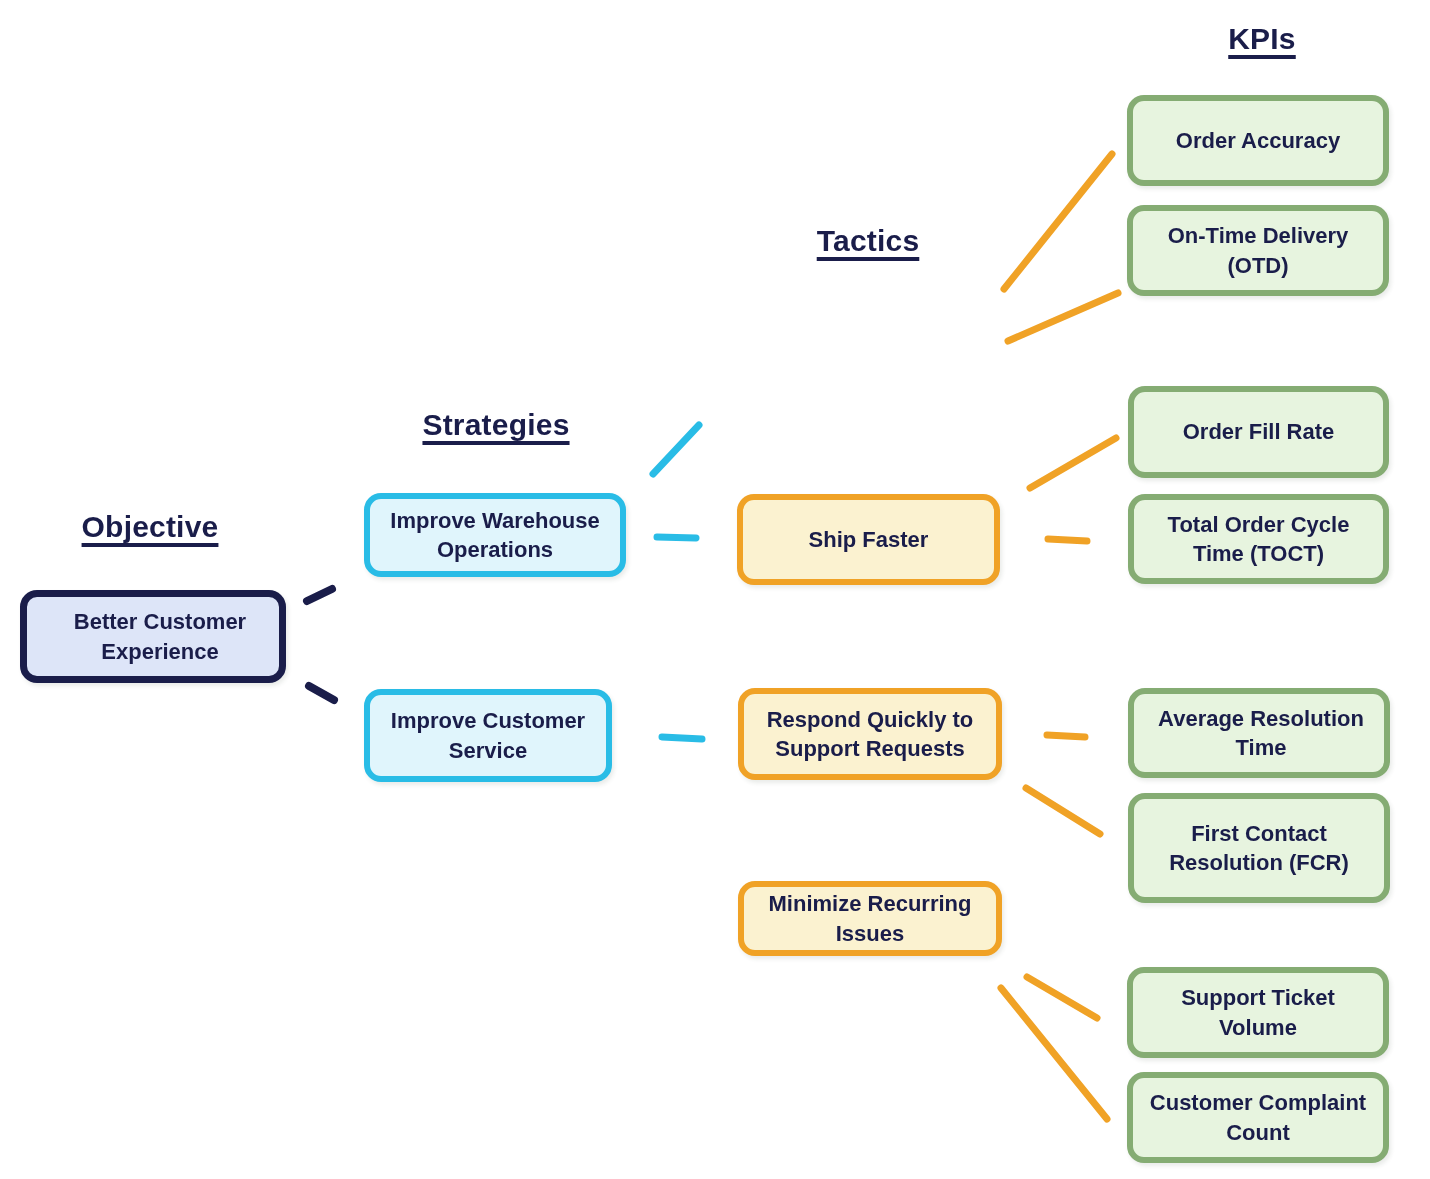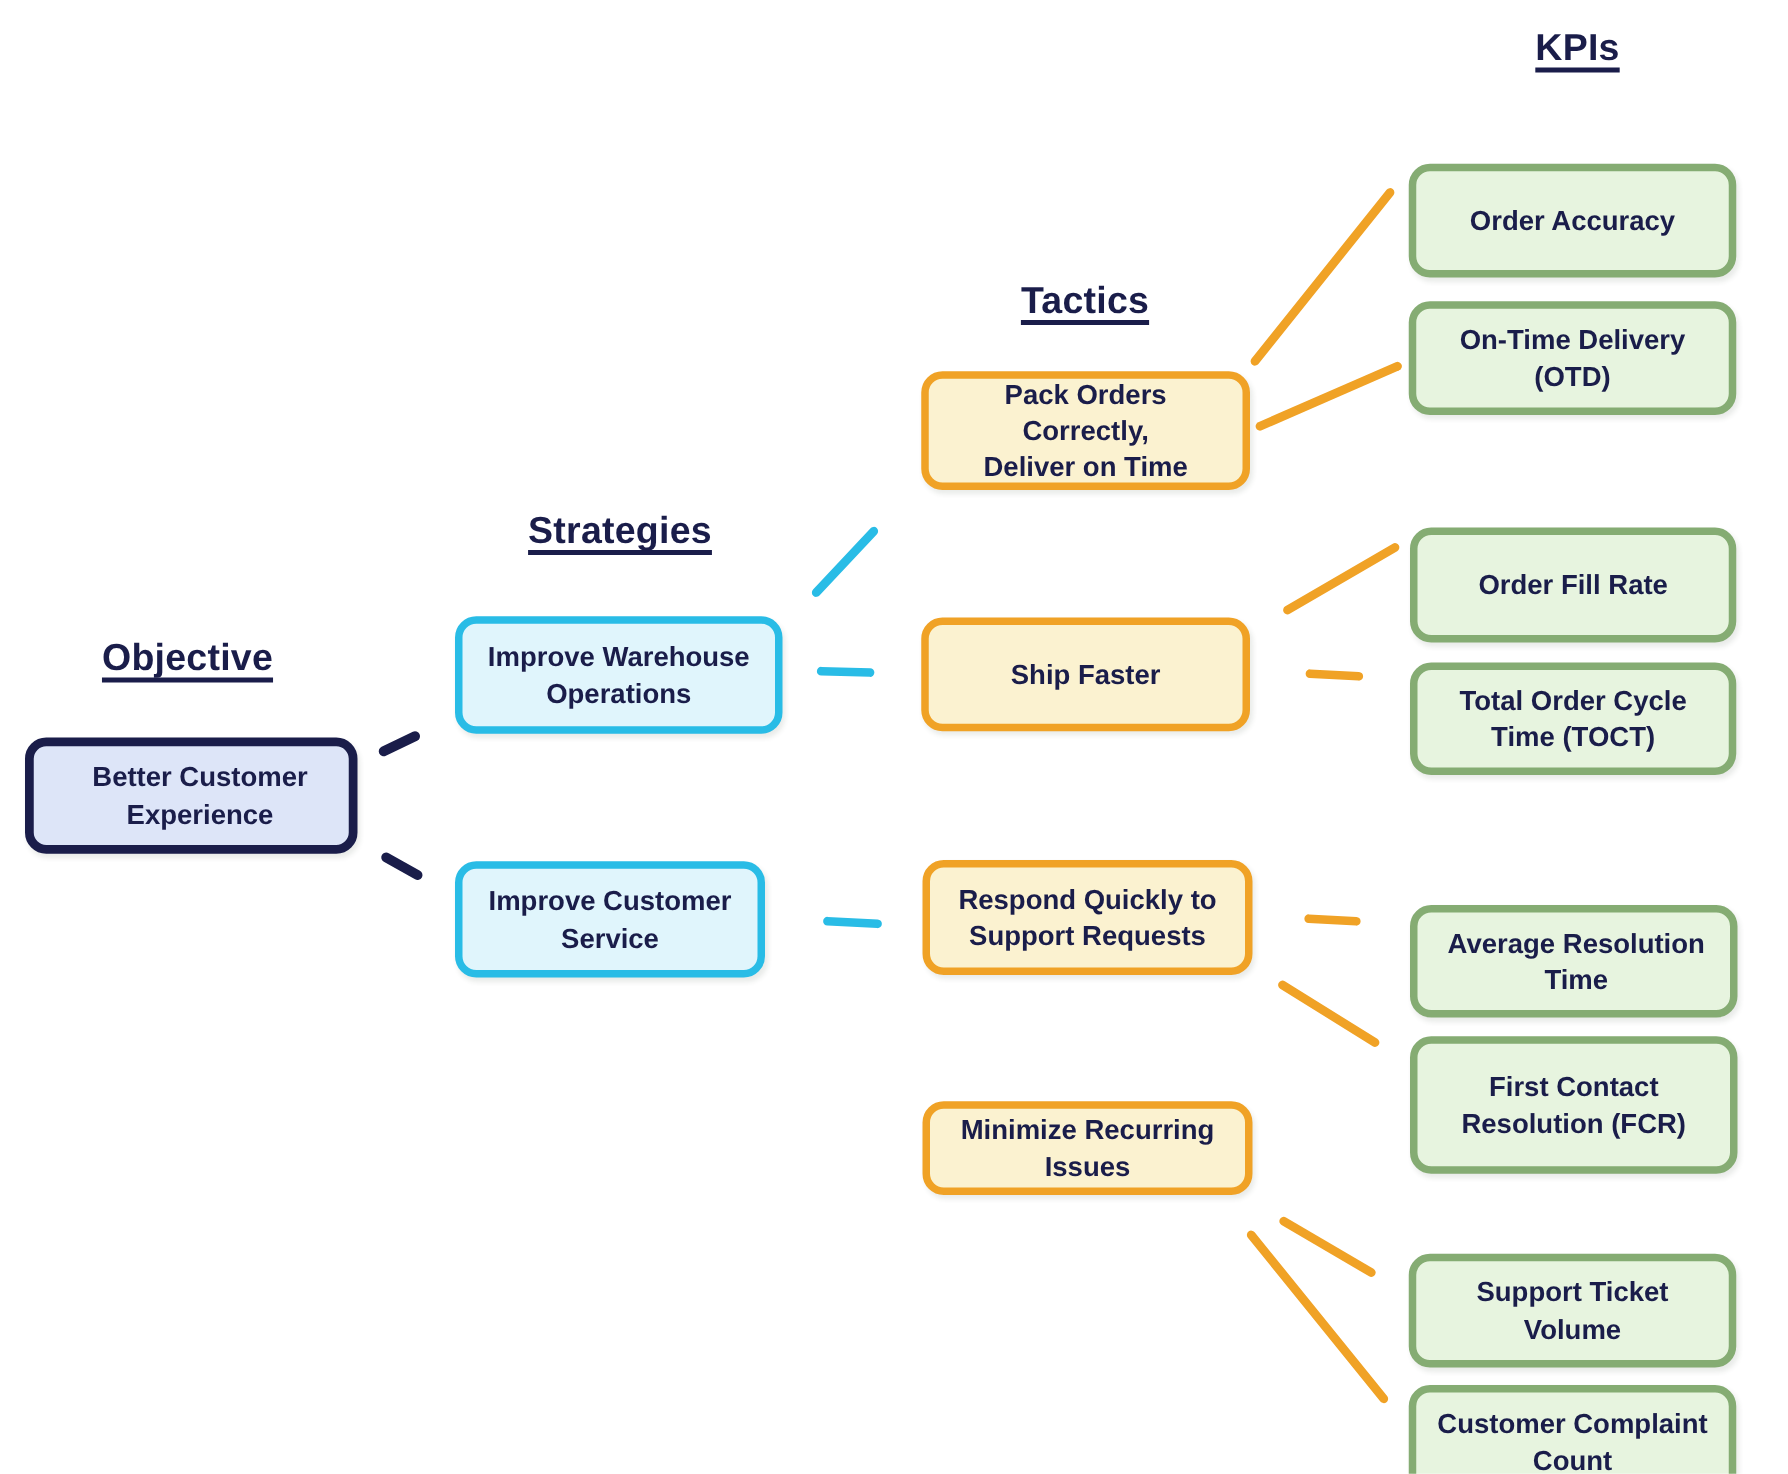--- a/index.html
+++ b/index.html
@@ -83,21 +83,20 @@
     border: 6px solid var(--cyan);
     background: var(--cyan-fill);
   }
   .node.tactic {
     border: 6px solid var(--orange);
     background: var(--orange-fill);
   }
   .node.kpi {
     border: 6px solid var(--green);
     background: var(--green-fill);
-    margin-top: 36px;
   }
 </style>
 </head>
 <body>
 
 <div class="canvas">
 
   <svg class="connectors" viewBox="0 0 1430 1179">
     <line class="edge-navy" x1="307" y1="601" x2="332" y2="589"></line>
     <line class="edge-navy" x1="309" y1="686" x2="334" y2="700"></line>
@@ -115,27 +114,25 @@
   </svg>
 
   <div class="col-header" style="left:150px; top:510px;">Objective</div>
   <div class="col-header" style="left:496px; top:408px;">Strategies</div>
   <div class="col-header" style="left:868px; top:224px;">Tactics</div>
   <div class="col-header" style="left:1262px; top:22px;">KPIs</div>
 
   <div class="node objective" style="left:20px; top:590px; width:266px; height:93px;padding-left:24px;">Better Customer
 Experience</div>
 
-  <div class="node strategy" style="left:364px; top:493px; width:262px; height:94px;">Improve Warehouse
+  <div class="node strategy" style="left:364px; top:493px; width:262px; height:84px;">Improve Warehouse
 Operations</div>
   <div class="node strategy" style="left:364px; top:689px; width:248px; height:93px;">Improve Customer
 Service</div>
 
-  <div class="node tactic" style="left:737px; top:297px; width:263px; height:95px;">Pack Orders Correctly,
-Deliver on Time</div>
   <div class="node tactic" style="left:737px; top:494px; width:263px; height:91px;">Ship Faster</div>
   <div class="node tactic" style="left:738px; top:688px; width:264px; height:92px;">Respond Quickly to
 Support Requests</div>
   <div class="node tactic" style="left:738px; top:881px; width:264px; height:75px;">Minimize Recurring
 Issues</div>
 
   <div class="node kpi" style="left:1127px; top:95px; width:262px; height:91px;">Order Accuracy</div>
   <div class="node kpi" style="left:1127px; top:205px; width:262px; height:91px;">On-Time Delivery
 (OTD)</div>
   <div class="node kpi" style="left:1128px; top:386px; width:261px; height:92px;">Order Fill Rate</div>

